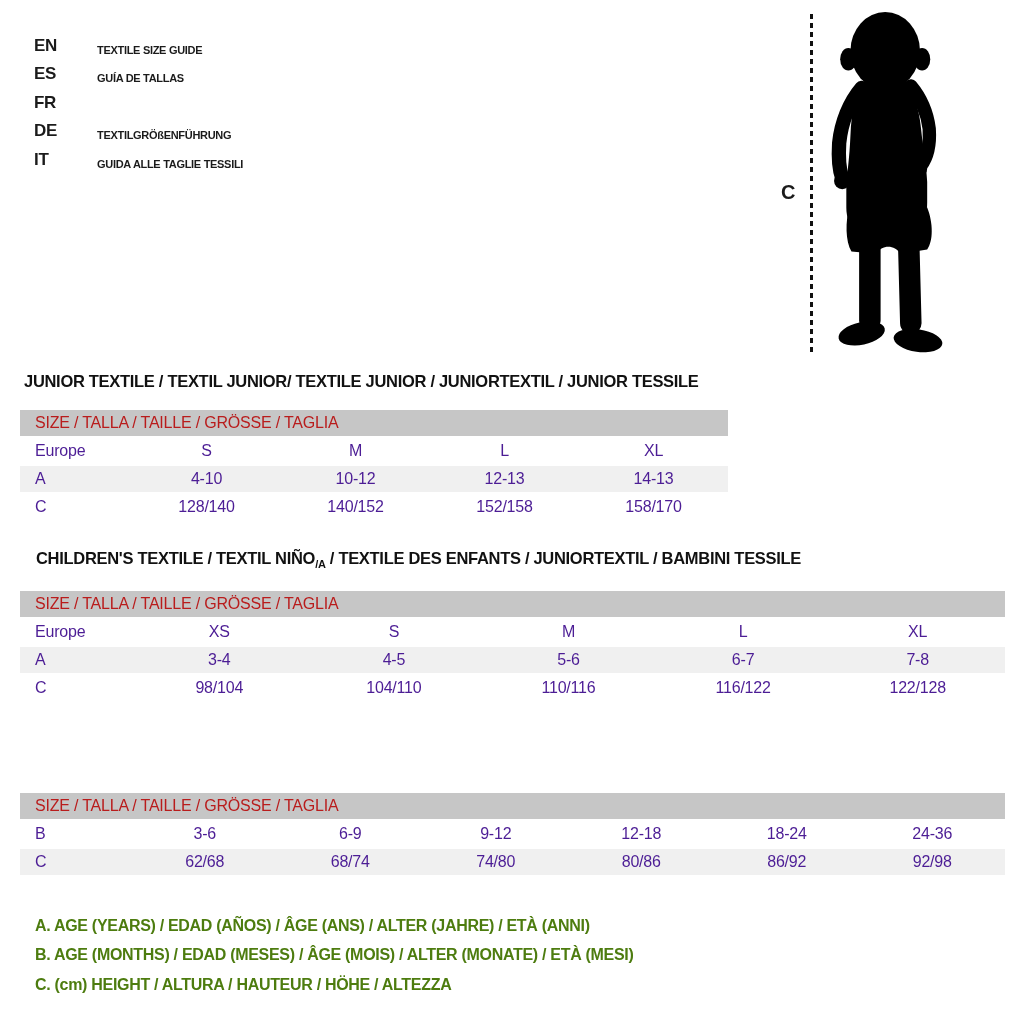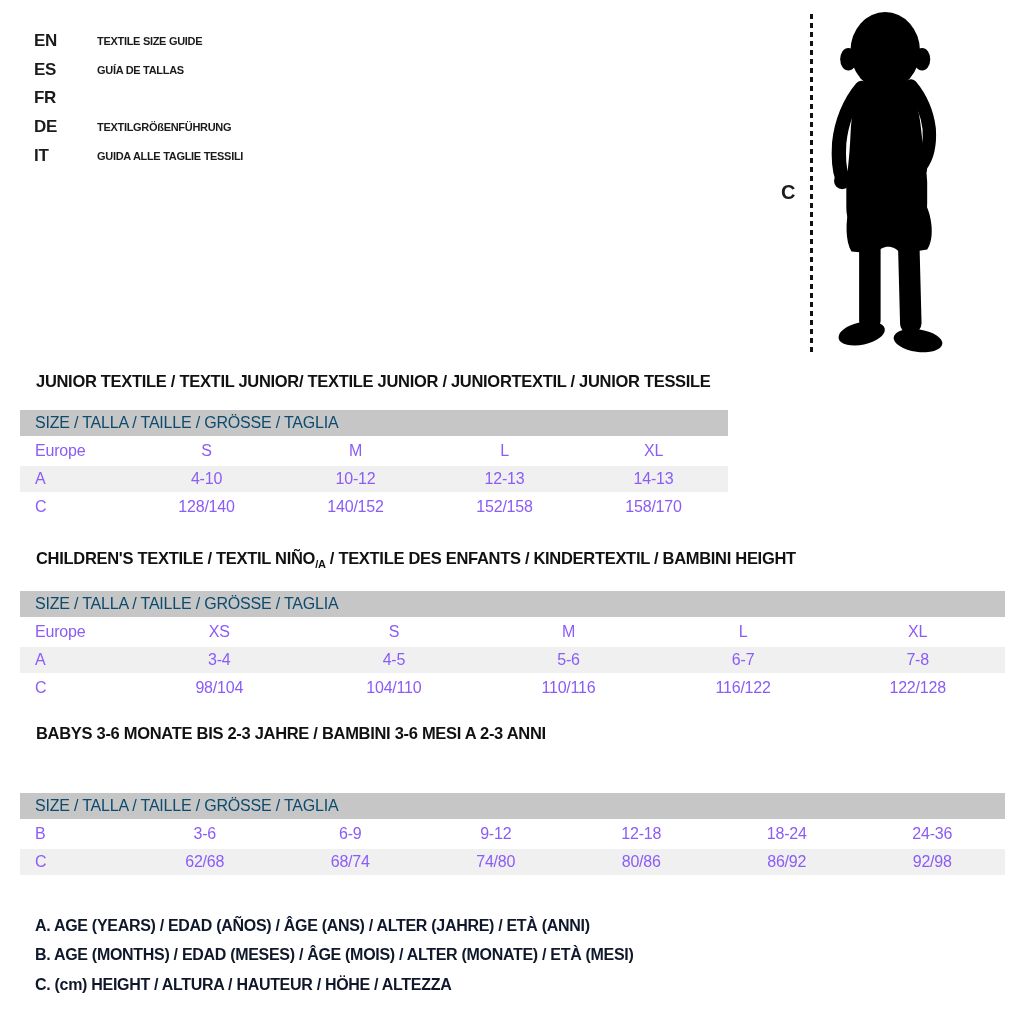--- a/index.html
+++ b/index.html
@@ -6,63 +6,63 @@
   body{
     width:1024px;height:1024px;background:#ffffff;position:relative;overflow:hidden;
     font-family:"Liberation Sans","DejaVu Sans",sans-serif;
     color:var(--text-main,#1b1b1b);
     -webkit-font-smoothing:antialiased;
   }
   .abs{position:absolute;}
 
   
   .langs{left:34px;top:27px;}
-  .lang-row{display:flex;height:28.6px;align-items:center;}
+  .lang-row{display:flex;height:28.6px;align-items:flex-end;}
   .lang-code{width:63px;font-size:17px;font-weight:700;letter-spacing:-0.3px;}
   .lang-title{font-size:11px;font-weight:700;letter-spacing:-0.3px;}
 
   
   .measure-line{
     left:810px;top:14px;width:3px;height:341px;
     background-image:repeating-linear-gradient(to bottom,#111 0 5px,transparent 5px 9px);
   }
   .c-label{left:781px;top:181px;font-size:20px;font-weight:700;}
   .silhouette{left:820px;top:8px;}
 
   
   .section-title{font-size:16.5px;font-weight:700;letter-spacing:-0.3px;line-height:20px;color:#111;}
   .section-title sub{font-size:11px;font-weight:700;}
-  .st-1{left:36px;top:371px;}
+  .st-1{left:24px;top:371px;}
   .st-2{left:36px;top:548px;}
   .st-3{left:36px;top:718px;line-height:30px;}
 
   
   .size-table{left:20px;}
   .tbl-1{top:410px;width:708px;}
   .tbl-2{top:591px;width:985px;}
   .tbl-3{top:793px;width:985px;}
   .t-header{
     height:26px;line-height:26px;background:var(--header-bar,#c6c6c6);
-    font-size:16px;letter-spacing:-0.2px;padding-left:15px;color:#0c4a6e;
+    font-size:16px;letter-spacing:-0.2px;padding-left:15px;color:#b91c1c;
     margin-bottom:2px;box-sizing:border-box;
   }
   .t-row{
     display:grid;height:26px;align-items:center;margin-bottom:2px;
-    font-size:16px;letter-spacing:-0.2px;color:#8b5cf6;
+    font-size:16px;letter-spacing:-0.2px;color:#4c1d95;
   }
   .t-row.shaded{background:var(--row-alt,#f0f0f0);}
   .grid4{grid-template-columns:112px repeat(4,1fr);}
   .grid5{grid-template-columns:112px repeat(5,1fr);}
   .grid6{grid-template-columns:112px repeat(6,1fr);}
   .row-label{padding-left:15px;text-align:left;}
   .cell{text-align:center;}
 
   
   .legend{left:35px;top:911px;}
-  .legend-line{font-size:16px;font-weight:700;letter-spacing:-0.3px;height:29.5px;display:flex;align-items:center;color:#0f172a;}
+  .legend-line{font-size:16px;font-weight:700;letter-spacing:-0.3px;height:29.5px;display:flex;align-items:center;color:#4d7c0f;}
 </style>
 </head>
 <body>
 
 <div class="abs langs">
   <div class="lang-row">
     <span class="lang-code">EN</span>
     <span class="lang-title">TEXTILE SIZE GUIDE</span>
   </div>
   <div class="lang-row">
@@ -127,21 +127,21 @@
   <div class="t-row grid4">
     <div class="row-label">C</div>
     <div class="cell">128/140</div>
     <div class="cell">140/152</div>
     <div class="cell">152/158</div>
     <div class="cell">158/170</div>
   </div>
 </div>
 
 <div class="abs section-title st-2">
-  <span>CHILDREN'S TEXTILE / TEXTIL NIÑO</span><sub>/A</sub><span> / TEXTILE DES ENFANTS / KINDERTEXTIL / BAMBINI HEIGHT</span>
+  <span>CHILDREN'S TEXTILE / TEXTIL NIÑO</span><sub>/A</sub><span> / TEXTILE DES ENFANTS / JUNIORTEXTIL / BAMBINI TESSILE</span>
 </div>
 <div class="abs size-table tbl-2">
   <div class="t-header">SIZE / TALLA / TAILLE / GRÖSSE / TAGLIA</div>
   <div class="t-row grid5">
     <div class="row-label">Europe</div>
     <div class="cell">XS</div>
     <div class="cell">S</div>
     <div class="cell">M</div>
     <div class="cell">L</div>
     <div class="cell">XL</div>
@@ -158,21 +158,20 @@
     <div class="row-label">C</div>
     <div class="cell">98/104</div>
     <div class="cell">104/110</div>
     <div class="cell">110/116</div>
     <div class="cell">116/122</div>
     <div class="cell">122/128</div>
   </div>
 </div>
 
 <div class="abs section-title st-3">
-  <div>BABYS 3-6 MONATE BIS 2-3 JAHRE / BAMBINI 3-6 MESI A 2-3 ANNI</div>
 </div>
 <div class="abs size-table tbl-3">
   <div class="t-header">SIZE / TALLA / TAILLE / GRÖSSE / TAGLIA</div>
   <div class="t-row grid6">
     <div class="row-label">B</div>
     <div class="cell">3-6</div>
     <div class="cell">6-9</div>
     <div class="cell">9-12</div>
     <div class="cell">12-18</div>
     <div class="cell">18-24</div>

